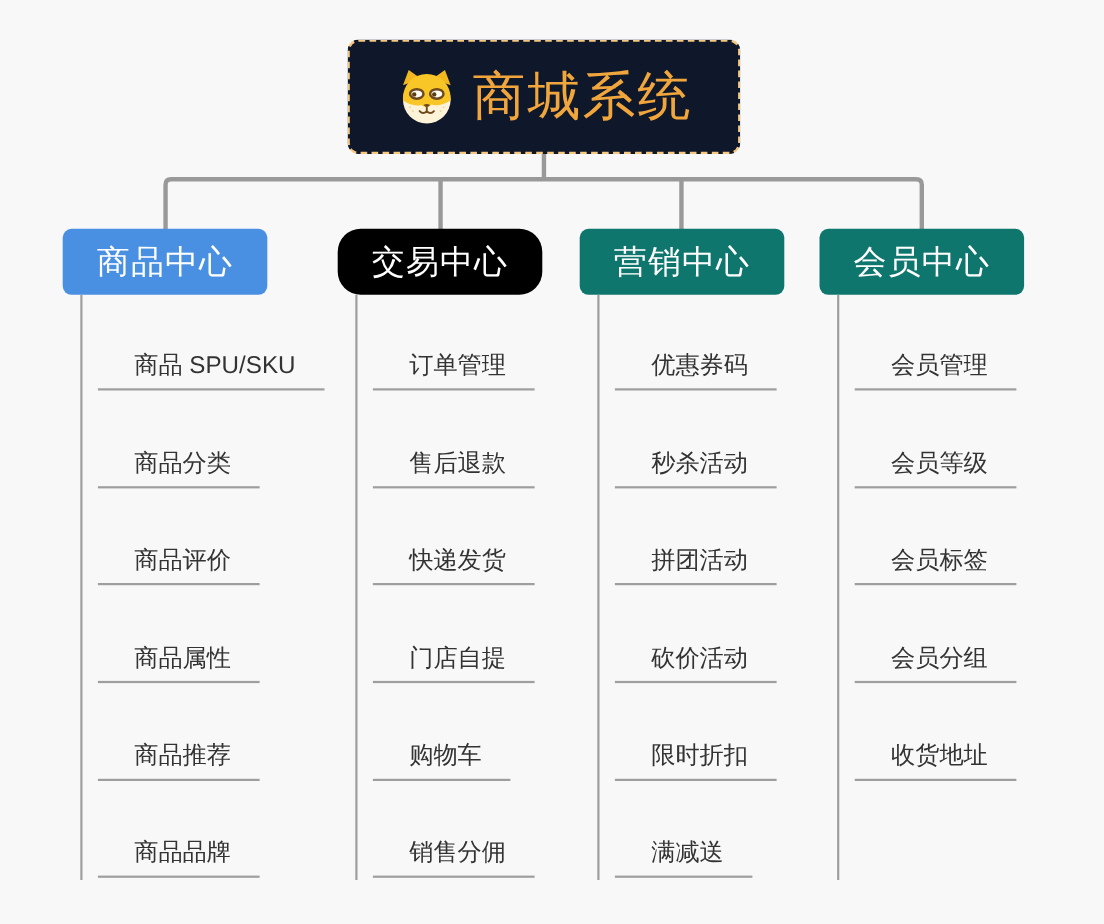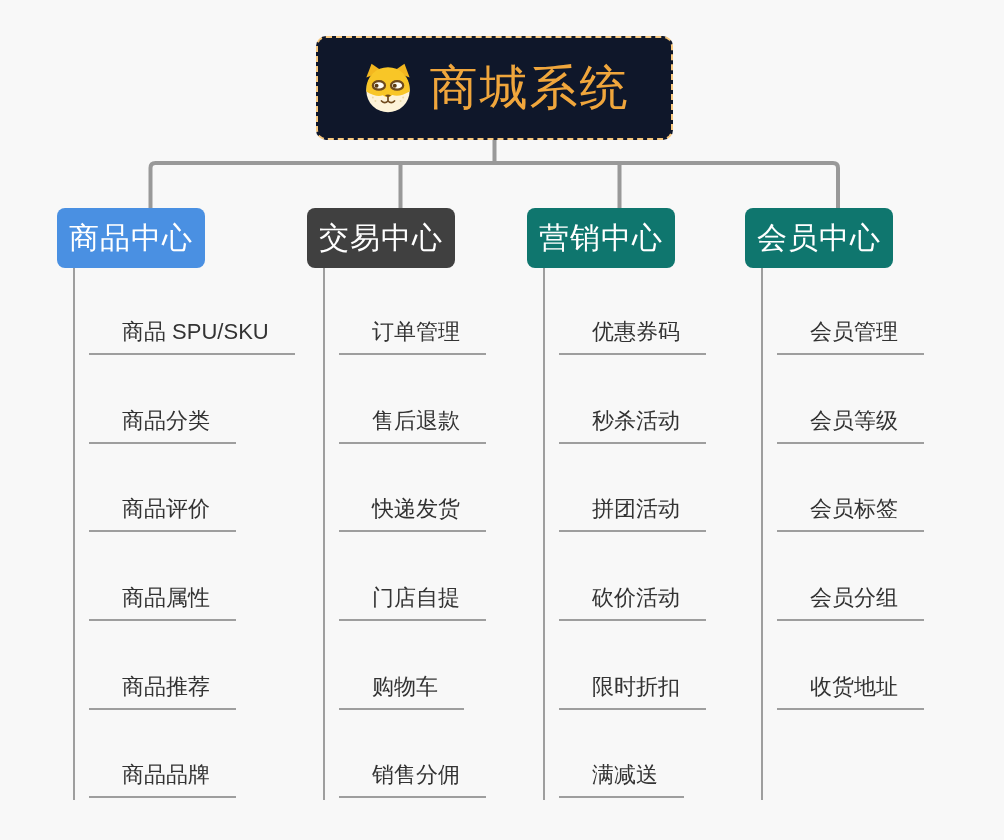--- a/index.html
+++ b/index.html
@@ -44,21 +44,21 @@
     width:187px;
     height:592px;
   }
   .b0{left:57px;}
   .b1{left:307px;}
   .b2{left:527px;}
   .b3{left:745px;}
   .branch-header{
     position:absolute;
     left:0;top:0;
-    width:148px;height:60px;
+    width:186px;height:60px;
     border-radius:8px;
     display:flex;
     align-items:center;
     justify-content:center;
     color:#ffffff;
     font-size:30px;
     letter-spacing:1px;
     white-space:nowrap;
   }
   .spine{
@@ -129,21 +129,21 @@
         <li style="border-bottom-color: rgb(158, 158, 158);">商品 SPU/SKU</li>
         <li style="border-bottom-color: rgb(158, 158, 158);">商品分类</li>
         <li style="border-bottom-color: rgb(158, 158, 158);">商品评价</li>
         <li style="border-bottom-color: rgb(158, 158, 158);">商品属性</li>
         <li style="border-bottom-color: rgb(158, 158, 158);">商品推荐</li>
         <li style="border-bottom-color: rgb(158, 158, 158);">商品品牌</li>
       </ul>
   </section>
 
   <section class="branch b1">
-    <div class="branch-header" style="background-color: #404040;">交易中心</div>
+    <div class="branch-header" style="background-color: #000000; border-radius: 21px;">交易中心</div>
     <div class="spine" style="background-color: rgb(158, 158, 158);"></div>
     <ul class="children">
         <li style="border-bottom-color: rgb(158, 158, 158);">订单管理</li>
         <li style="border-bottom-color: rgb(158, 158, 158);">售后退款</li>
         <li style="border-bottom-color: rgb(158, 158, 158);">快递发货</li>
         <li style="border-bottom-color: rgb(158, 158, 158);">门店自提</li>
         <li style="border-bottom-color: rgb(158, 158, 158);">购物车</li>
         <li style="border-bottom-color: rgb(158, 158, 158);">销售分佣</li>
       </ul>
   </section>

